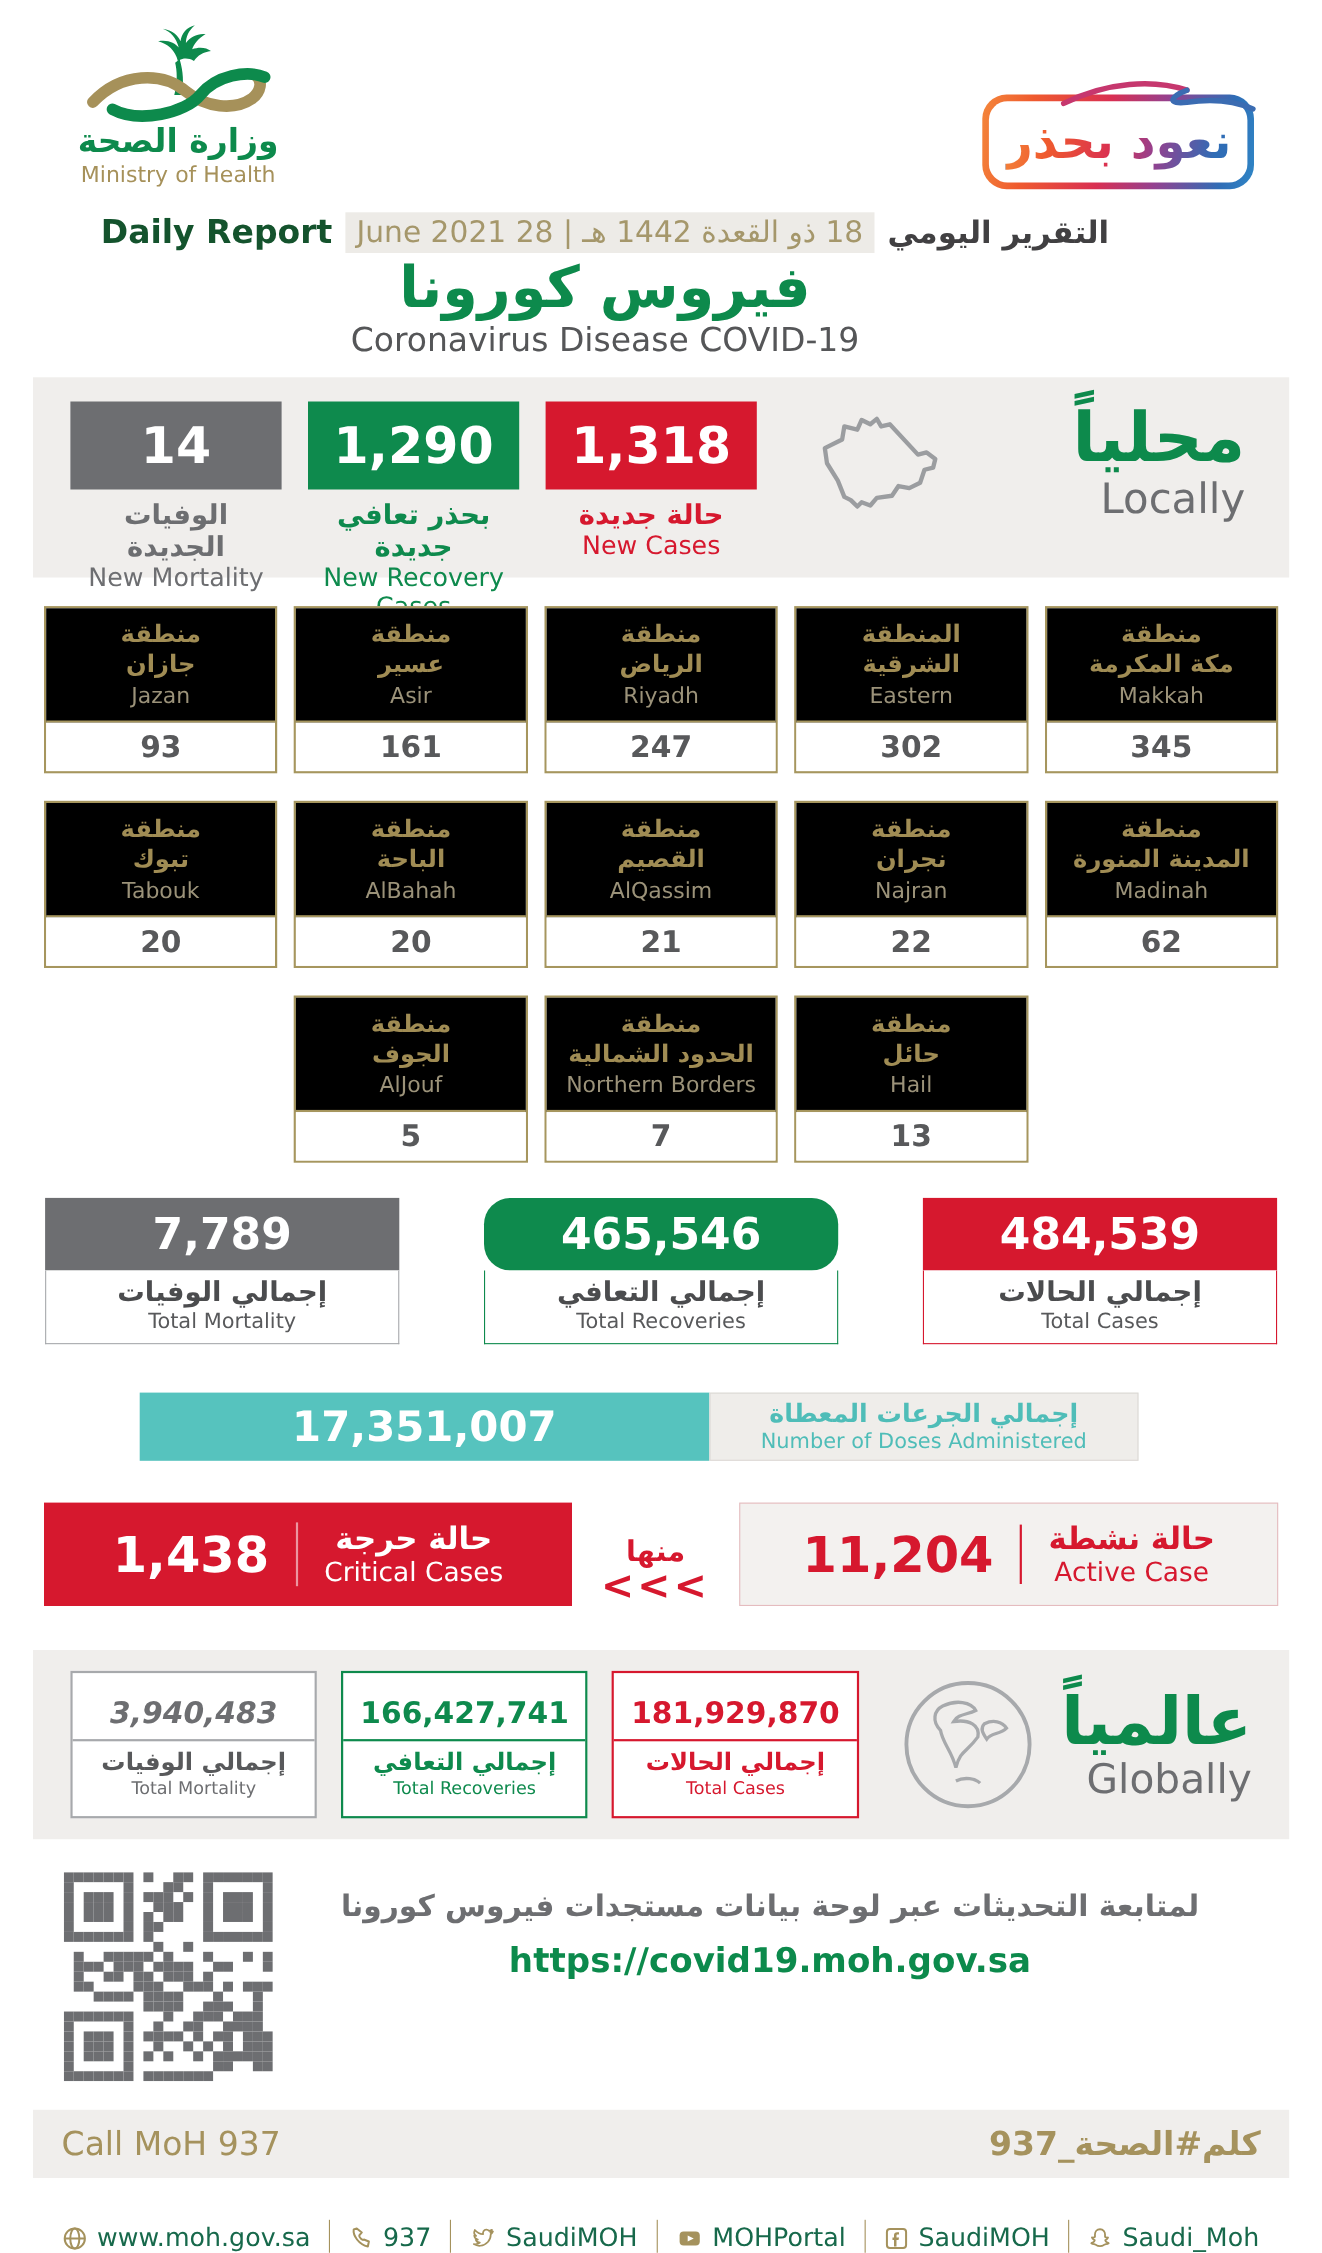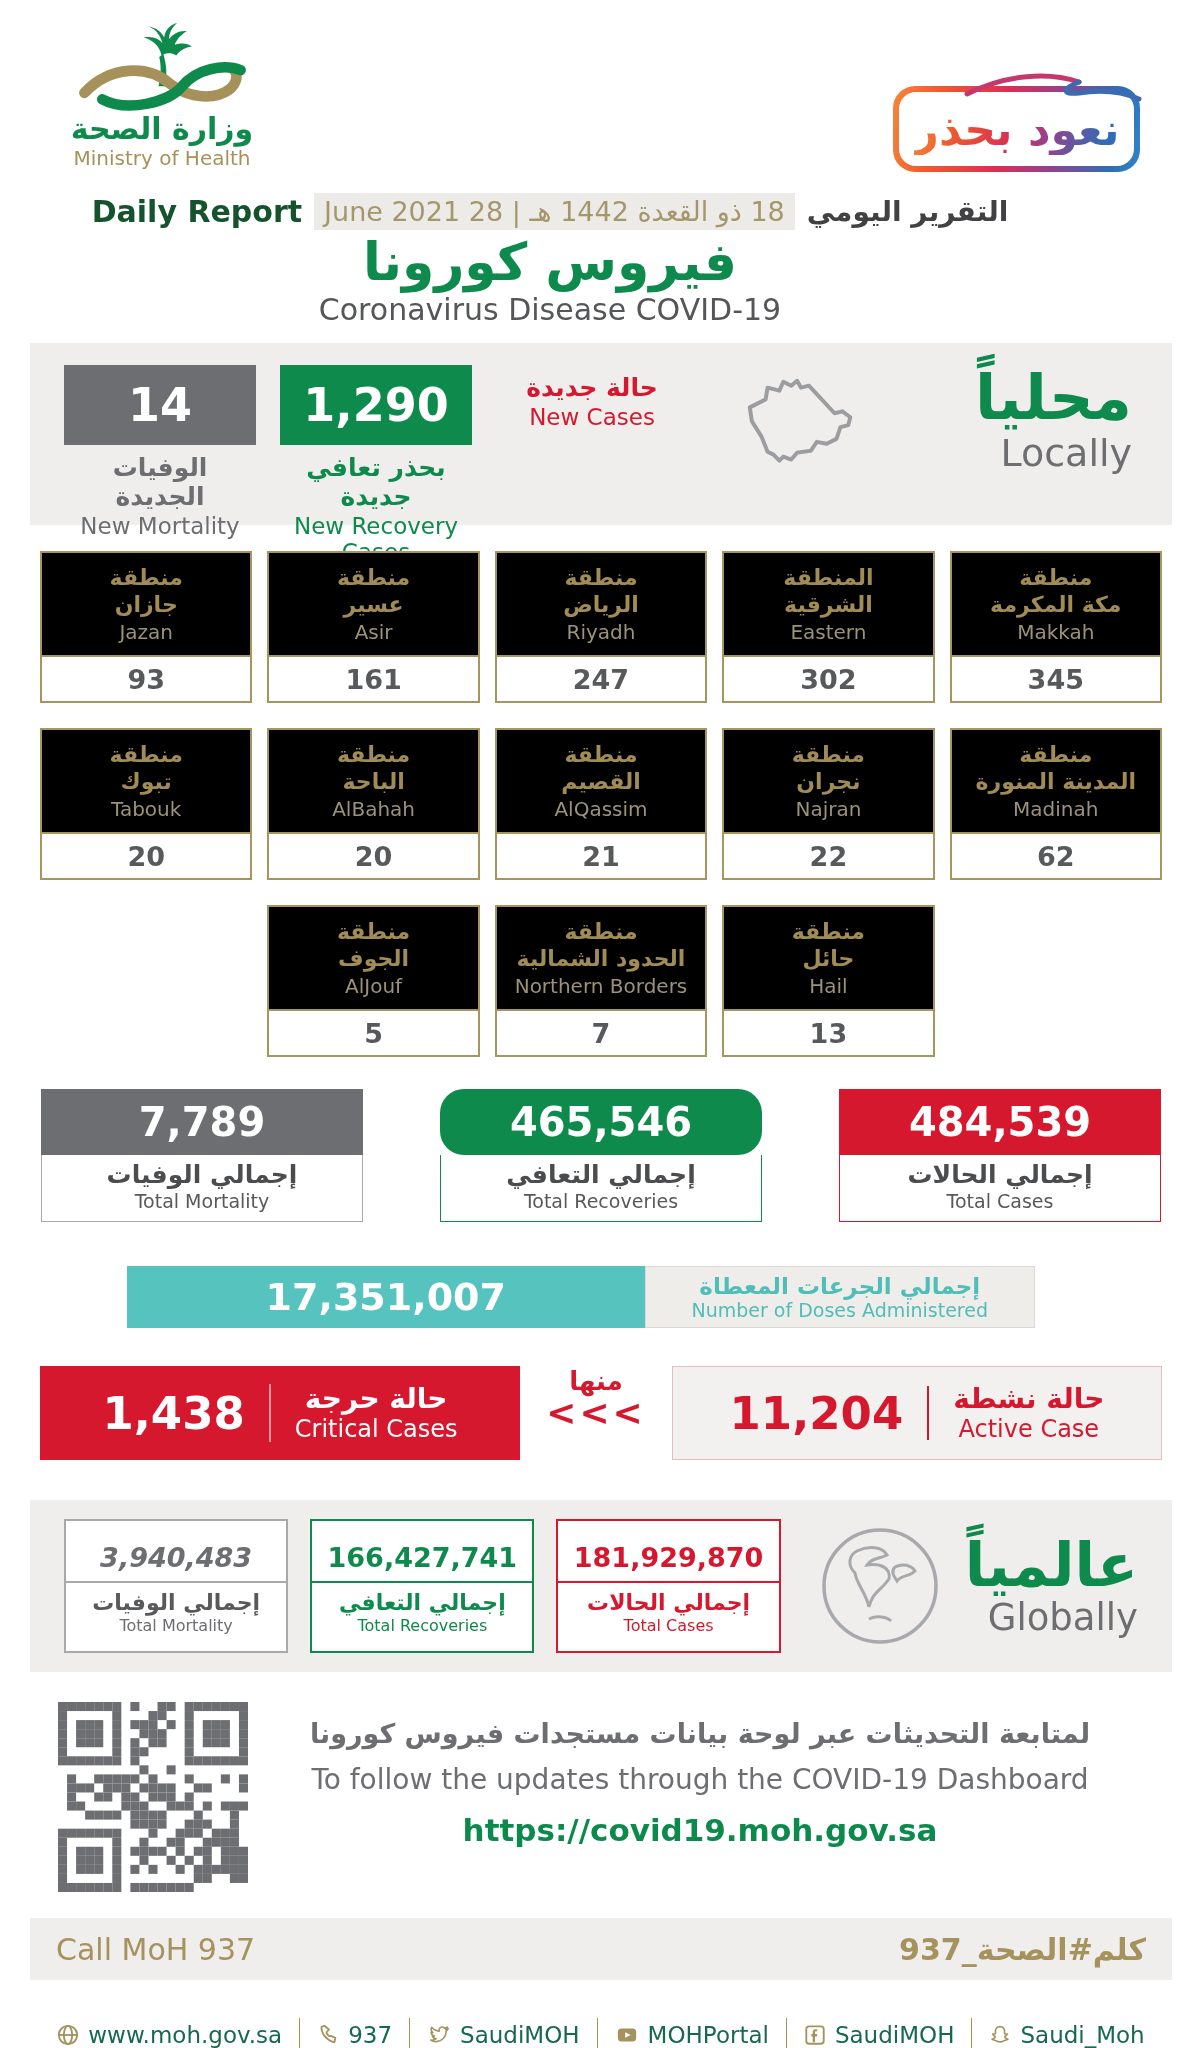--- a/index.html
+++ b/index.html
@@ -91,21 +91,21 @@
   
   .doses{width:908px;margin:44px 0 0 127px;height:62px;display:flex;}
   .doses-num{width:57%;background:#56c3be;color:#ffffff;font-size:38px;font-weight:bold;
     display:flex;align-items:center;justify-content:center;}
   .doses-label{width:43%;background:#efedea;border:1px solid #dcd9d5;box-sizing:border-box;
     display:flex;flex-direction:column;align-items:center;justify-content:center;}
   .doses-ar{font-size:23px;font-weight:bold;color:#4fbdb8;direction:rtl;}
   .doses-en{font-size:19px;color:#4fbdb8;}
 
   
-  .crit-row{width:1122px;margin:38px 0 0 40px;display:flex;align-items:flex-start;}
+  .crit-row{width:1122px;margin:38px 0 0 40px;display:flex;align-items:flex-end;}
   .crit-box{width:480px;height:94px;background:#d6182e;color:#ffffff;
     display:flex;align-items:center;justify-content:center;gap:24px;}
   .crit-box .num{font-size:45px;font-weight:bold;}
   .v-div{width:2px;height:58px;background:rgba(255,255,255,.55);}
   .crit-labels{text-align:center;}
   .crit-ar{font-size:28px;font-weight:bold;direction:rtl;line-height:32px;}
   .crit-en{font-size:24px;line-height:28px;}
   .of-which{flex:1;text-align:center;color:#d6182e;}
   .of-which-ar{font-size:26px;font-weight:bold;direction:rtl;}
   .chevrons{font-size:36px;font-weight:bold;letter-spacing:3px;line-height:34px;}
@@ -203,20 +203,21 @@
       <div class="stat-box gray">14</div>
       <div class="stat-ar">الوفيات الجديدة</div>
       <div class="stat-en">New Mortality</div>
     </div>
     <div class="stat green-t">
       <div class="stat-box green">1,290</div>
       <div class="stat-ar">بحذر تعافي جديدة</div>
       <div class="stat-en">New Recovery Cases</div>
     </div>
     <div class="stat red-t">
+      <div class="stat-box red">1,318</div>
       <div class="stat-ar">حالة جديدة</div>
       <div class="stat-en">New Cases</div>
     </div>
     <div class="map-wrap icon">
       <svg width="128" height="120" viewBox="0 0 130 120">
         <path d="M10,36 L26,28 L28,16 L40,19 L44,10 L52,14 L58,9 L62,16 L70,14 L96,42 L104,40 L112,46 L110,54 L102,56 L98,68 L88,73 L78,71 L72,80 L58,82 L52,89 L44,86 L40,90 L34,84 L28,81 L22,66 L12,50 Z" fill="none" stroke="#9b9da0" stroke-width="4" stroke-linejoin="round"></path>
       </svg>
     </div>
     <div class="local-head">
       <div class="local-head-ar">محلياً</div>
@@ -652,21 +653,20 @@
           <rect x="72" y="180" width="9" height="9" fill="#6d6e71"></rect>
           <rect x="81" y="180" width="9" height="9" fill="#6d6e71"></rect>
           <rect x="90" y="180" width="9" height="9" fill="#6d6e71"></rect>
           <rect x="99" y="180" width="9" height="9" fill="#6d6e71"></rect>
           <rect x="108" y="180" width="9" height="9" fill="#6d6e71"></rect>
           <rect x="117" y="180" width="9" height="9" fill="#6d6e71"></rect>
           <rect x="126" y="180" width="9" height="9" fill="#6d6e71"></rect>
         </svg></div>
     <div class="dash-text">
       <div class="dash-ar">لمتابعة التحديثات عبر لوحة بيانات مستجدات فيروس كورونا</div>
-      <div class="dash-en">To follow the updates through the COVID-19 Dashboard</div>
       <div class="dash-url">https://covid19.moh.gov.sa</div>
     </div>
   </div>
 
   <div class="band hashtag-band">
     <span class="call-en">Call MoH 937</span>
     <span class="hashtag-ar">كلم#الصحة_937</span>
   </div>
 
   <div class="social">

